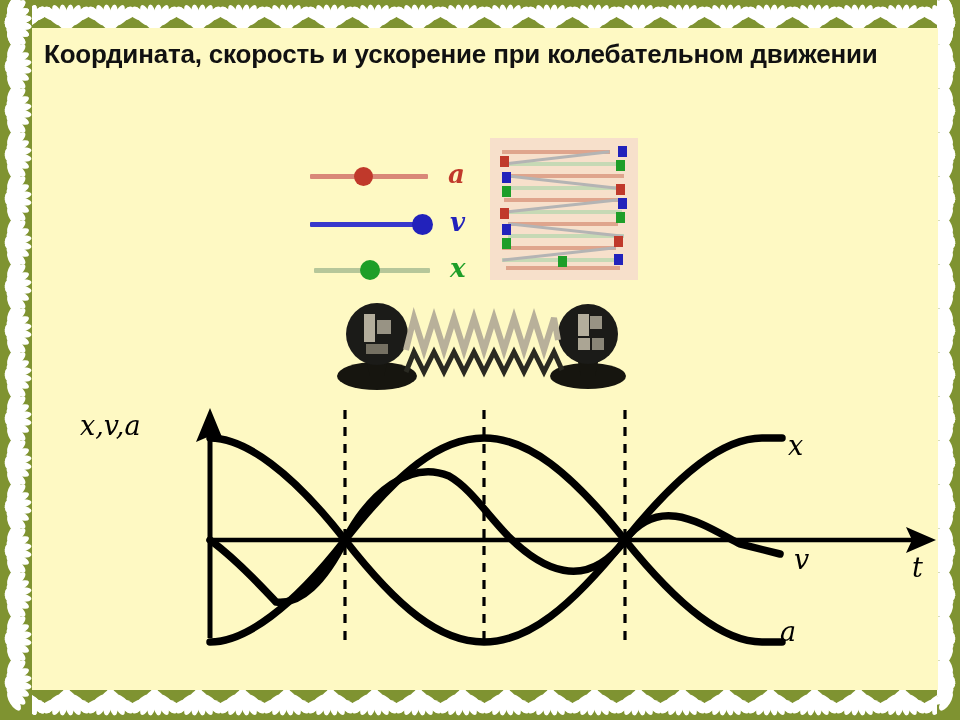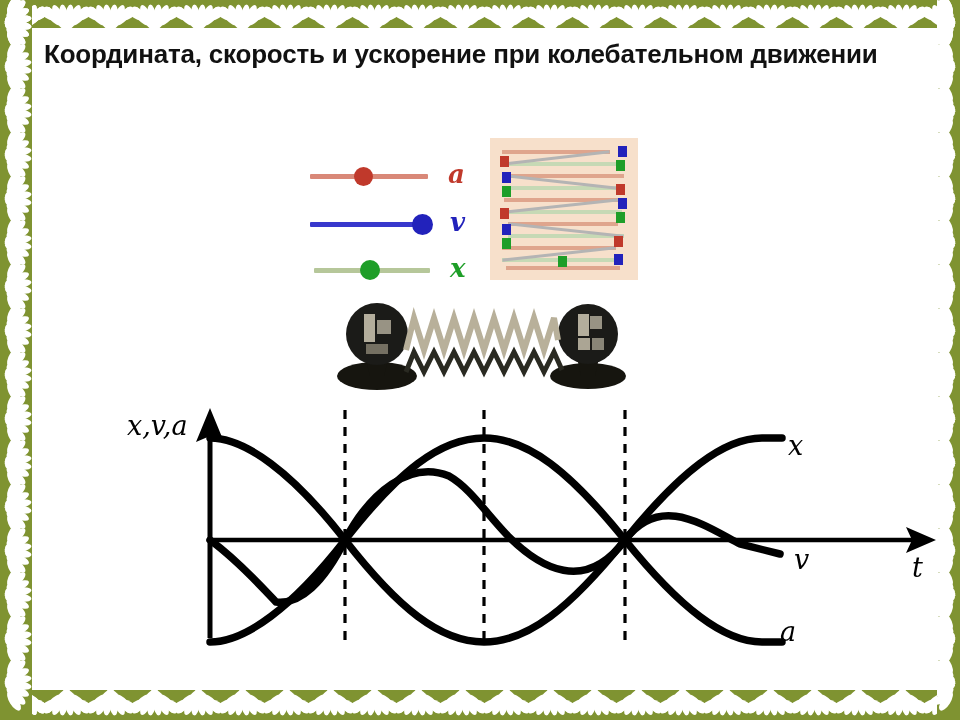--- a/index.html
+++ b/index.html
@@ -26,21 +26,21 @@
   .band-left   { left: 0;   top: 0;    width: 32px;  height: 720px; }
   .band-right  { right: 0;  top: 0;    width: 23px;  height: 720px; }
 
   
   #card {
     position: absolute;
     left: 32px;
     top: 28px;
     width: 906px;
     height: 662px;
-    background: #ffffff;
+    background: #fef9c3;
   }
 
   
   #title {
     position: absolute;
     left: 12px;
     top: 10px;
     width: 880px;
     font-size: 26px;
     font-weight: bold;
@@ -115,21 +115,20 @@
 
   
   #ylabel {
     position: absolute;
     left: 48px;
     top: 382px;
     font-family: "DejaVu Serif", serif;
     font-style: italic;
     font-size: 27px;
     color: #000;
-    margin-left: 47px;
   }
   .curve-label {
     position: absolute;
     font-family: "DejaVu Serif", serif;
     font-style: italic;
     font-size: 27px;
     color: #000;
   }
   #lbl-x { left: 756px; top: 402px; }
   #lbl-v { left: 762px; top: 516px; }

